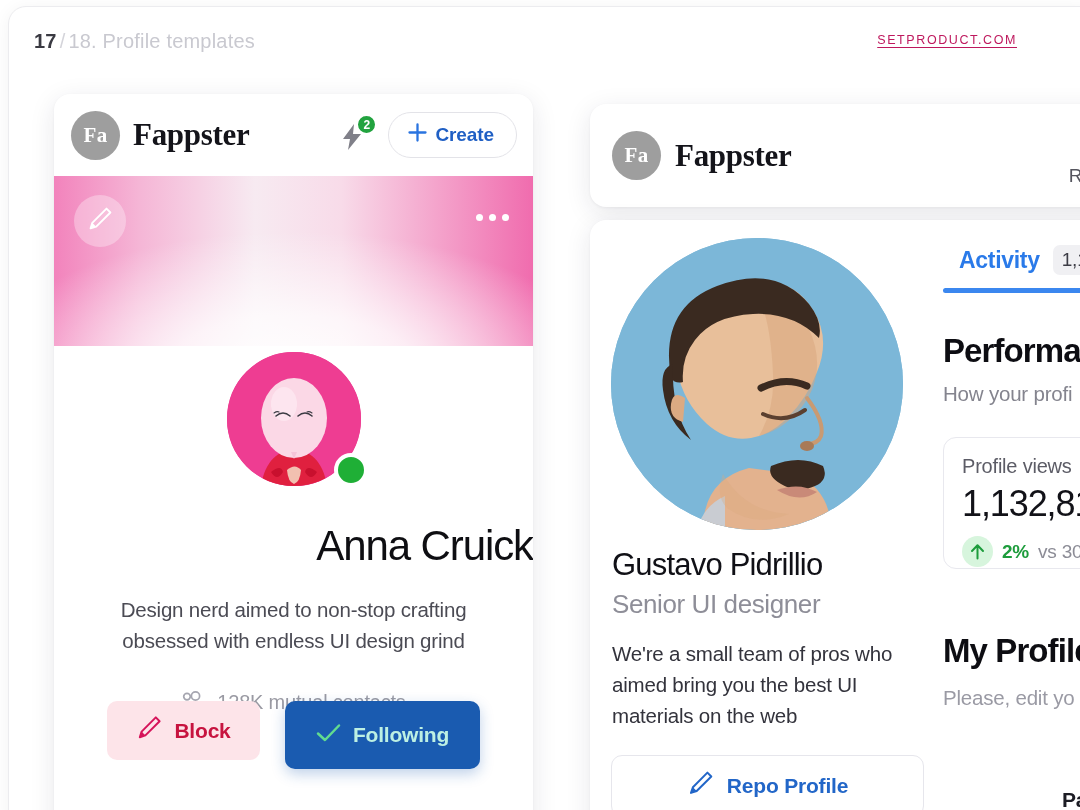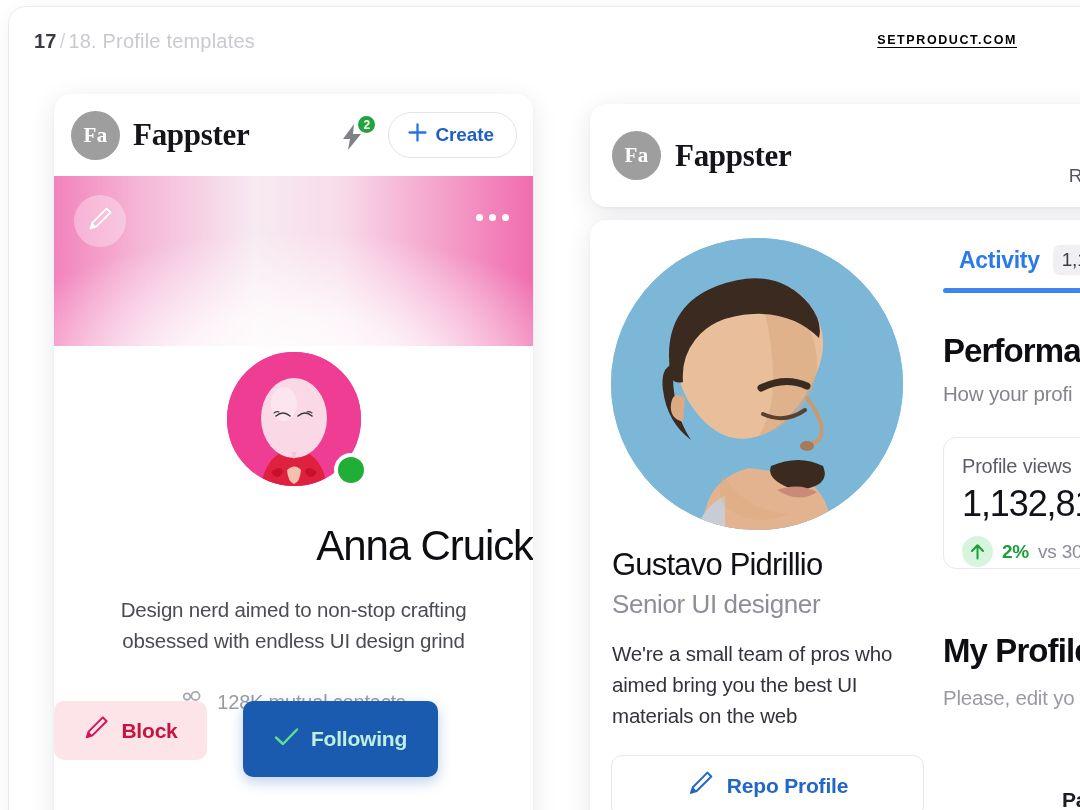--- a/index.html
+++ b/index.html
@@ -29,23 +29,23 @@
   }
   #breadcrumb {
     position: absolute; left: 25px; top: 23px;
     font-size: 20px; letter-spacing: .2px;
     color: #c9c9d0; white-space: nowrap;
   }
   #breadcrumb .bc-current { color: #3a3a42; font-weight: 600; }
   #breadcrumb .bc-sep { color: #d4d4da; margin: 0 3px; }
   #brand-link {
     position: absolute; right: 82px; top: 26px;
-    font-size: 12.5px; font-weight: 700;
+    font-size: 12.5px; font-weight: 400;
     letter-spacing: 1.6px;
-    color: #000000;
+    color: #be185d;
     text-decoration: underline;
     text-underline-offset: 3px;
     text-decoration-thickness: 1px;
     white-space: nowrap;
   }
 
   
   .card {
     position: absolute;
     background: #ffffff;
@@ -152,36 +152,36 @@
     color: #4b4b54; letter-spacing: -.2px;
   }
   #l-contacts {
     position: absolute; left: 0; right: 0; top: 596px;
     display: flex; align-items: center; justify-content: center; gap: 11px;
     font-size: 20px; color: #9a9aa3; letter-spacing: -.2px;
   }
 
   #l-actions {
     position: absolute; left: 0; right: 0; top: 607px;
-    display: flex; gap: 36px;
+    display: flex; justify-content: center; gap: 25px;
   }
   .btn {
     display: flex; align-items: center; gap: 12px;
     border: none; border-radius: 10px;
     font-size: 21px; font-weight: 700;
     cursor: pointer; letter-spacing: -.2px;
     font-family: "Liberation Sans", sans-serif;
   }
   #block-btn {
     width: 153px; height: 59px; justify-content: center;
     background: #fde4e9; color: #d11martin;
     color: #c7133f;
   }
   #following-btn {
-    width: 195px; height: 76px; justify-content: center;
+    width: 195px; height: 68px; justify-content: center;
     background: #1a5bb0; color: #bdf0e3;
     box-shadow: 0 5px 14px rgba(26,91,176,.28);
   }
 
   
   #card-right { left: 581px; top: 97px; width: 560px; height: 103px; }
   #r-header {
     position: relative; height: 103px;
     display: flex; align-items: center;
     padding: 0 0 0 22px;

